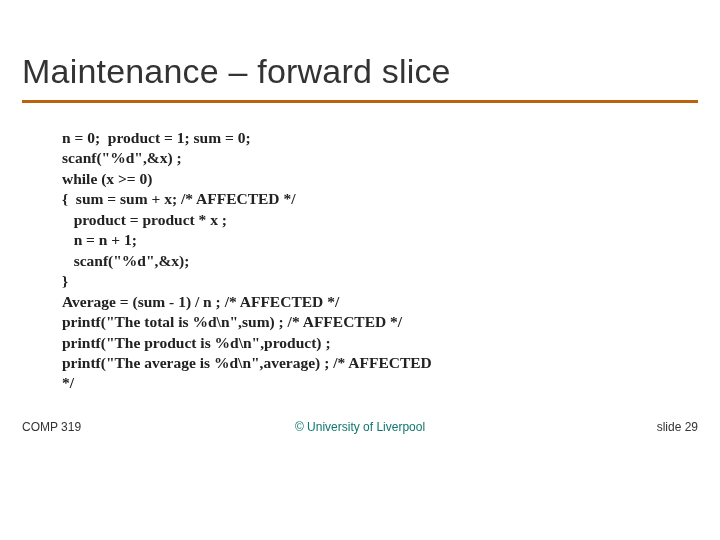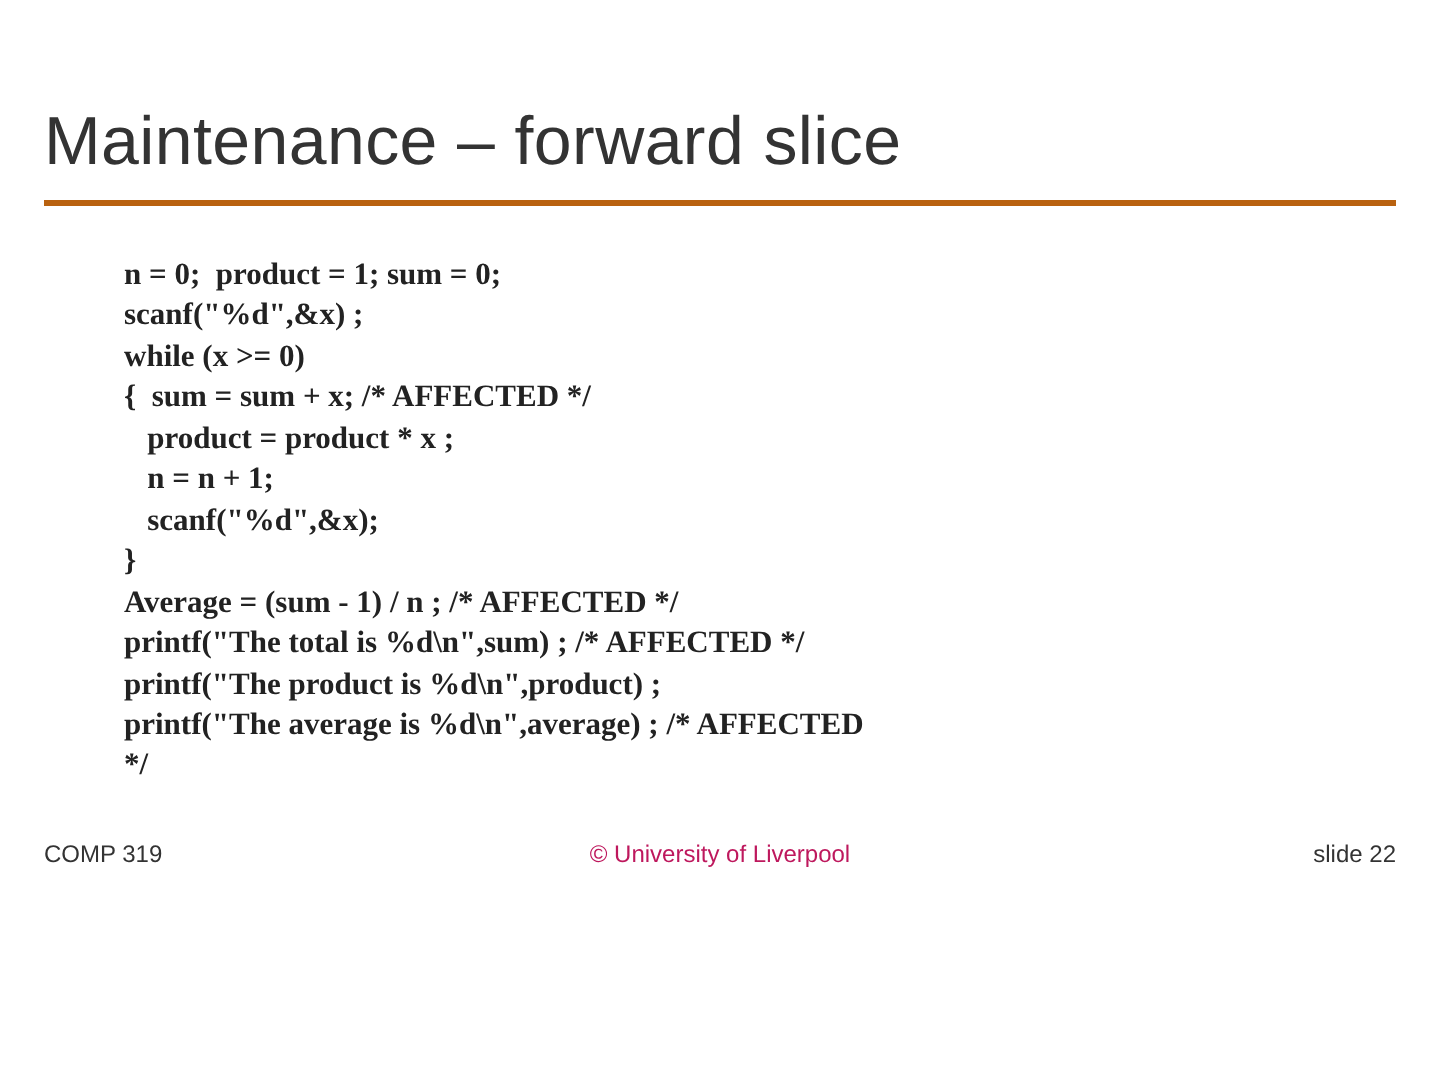--- a/index.html
+++ b/index.html
@@ -8,21 +8,21 @@
   .title { position: absolute; top: 52px; left: 22px; font-size: 34px; color: #333; font-weight: 400; letter-spacing: 0.2px; }
   .accent { position: absolute; top: 100px; left: 22px; width: 676px; height: 3px; background: #b96210; }
   .code {
     position: absolute; top: 128px; left: 62px; right: 40px;
     font-family: Liberation Serif, serif;
     font-size: 15.5px; font-weight: bold; color: #222;
     white-space: pre; line-height: 1.32;
   }
   .footer { position: absolute; bottom: 28px; left: 0; width: 720px; height: 16px; margin-top: 44px; }
   .f-left { position: absolute; left: 22px; font-size: 12px; color: #333; }
-  .f-center { position: absolute; left: 0; width: 720px; text-align: center; font-size: 12px; color: #be185d; }
+  .f-center { position: absolute; left: 0; width: 720px; text-align: center; font-size: 12px; color: #0f766e; }
   .f-right { position: absolute; right: 22px; font-size: 12px; color: #333; }
 </style>
 </head>
 <body>
 
 <div class="slide">
   <div class="title">Maintenance – forward slice</div>
   <div class="accent"></div>
   <div class="code">n = 0;  product = 1; sum = 0;
 scanf("%d",&amp;x) ;
@@ -33,15 +33,15 @@
    scanf("%d",&amp;x);
 }
 Average = (sum - 1) / n ; /* AFFECTED */
 printf("The total is %d\n",sum) ; /* AFFECTED */
 printf("The product is %d\n",product) ;
 printf("The average is %d\n",average) ; /* AFFECTED
 */</div>
   <div class="footer">
     <div class="f-left">COMP 319</div>
     <div class="f-center">© University of Liverpool</div>
-    <div class="f-right">slide  22</div>
+    <div class="f-right">slide  29</div>
   </div>
 </div>
 
 </body></html>

